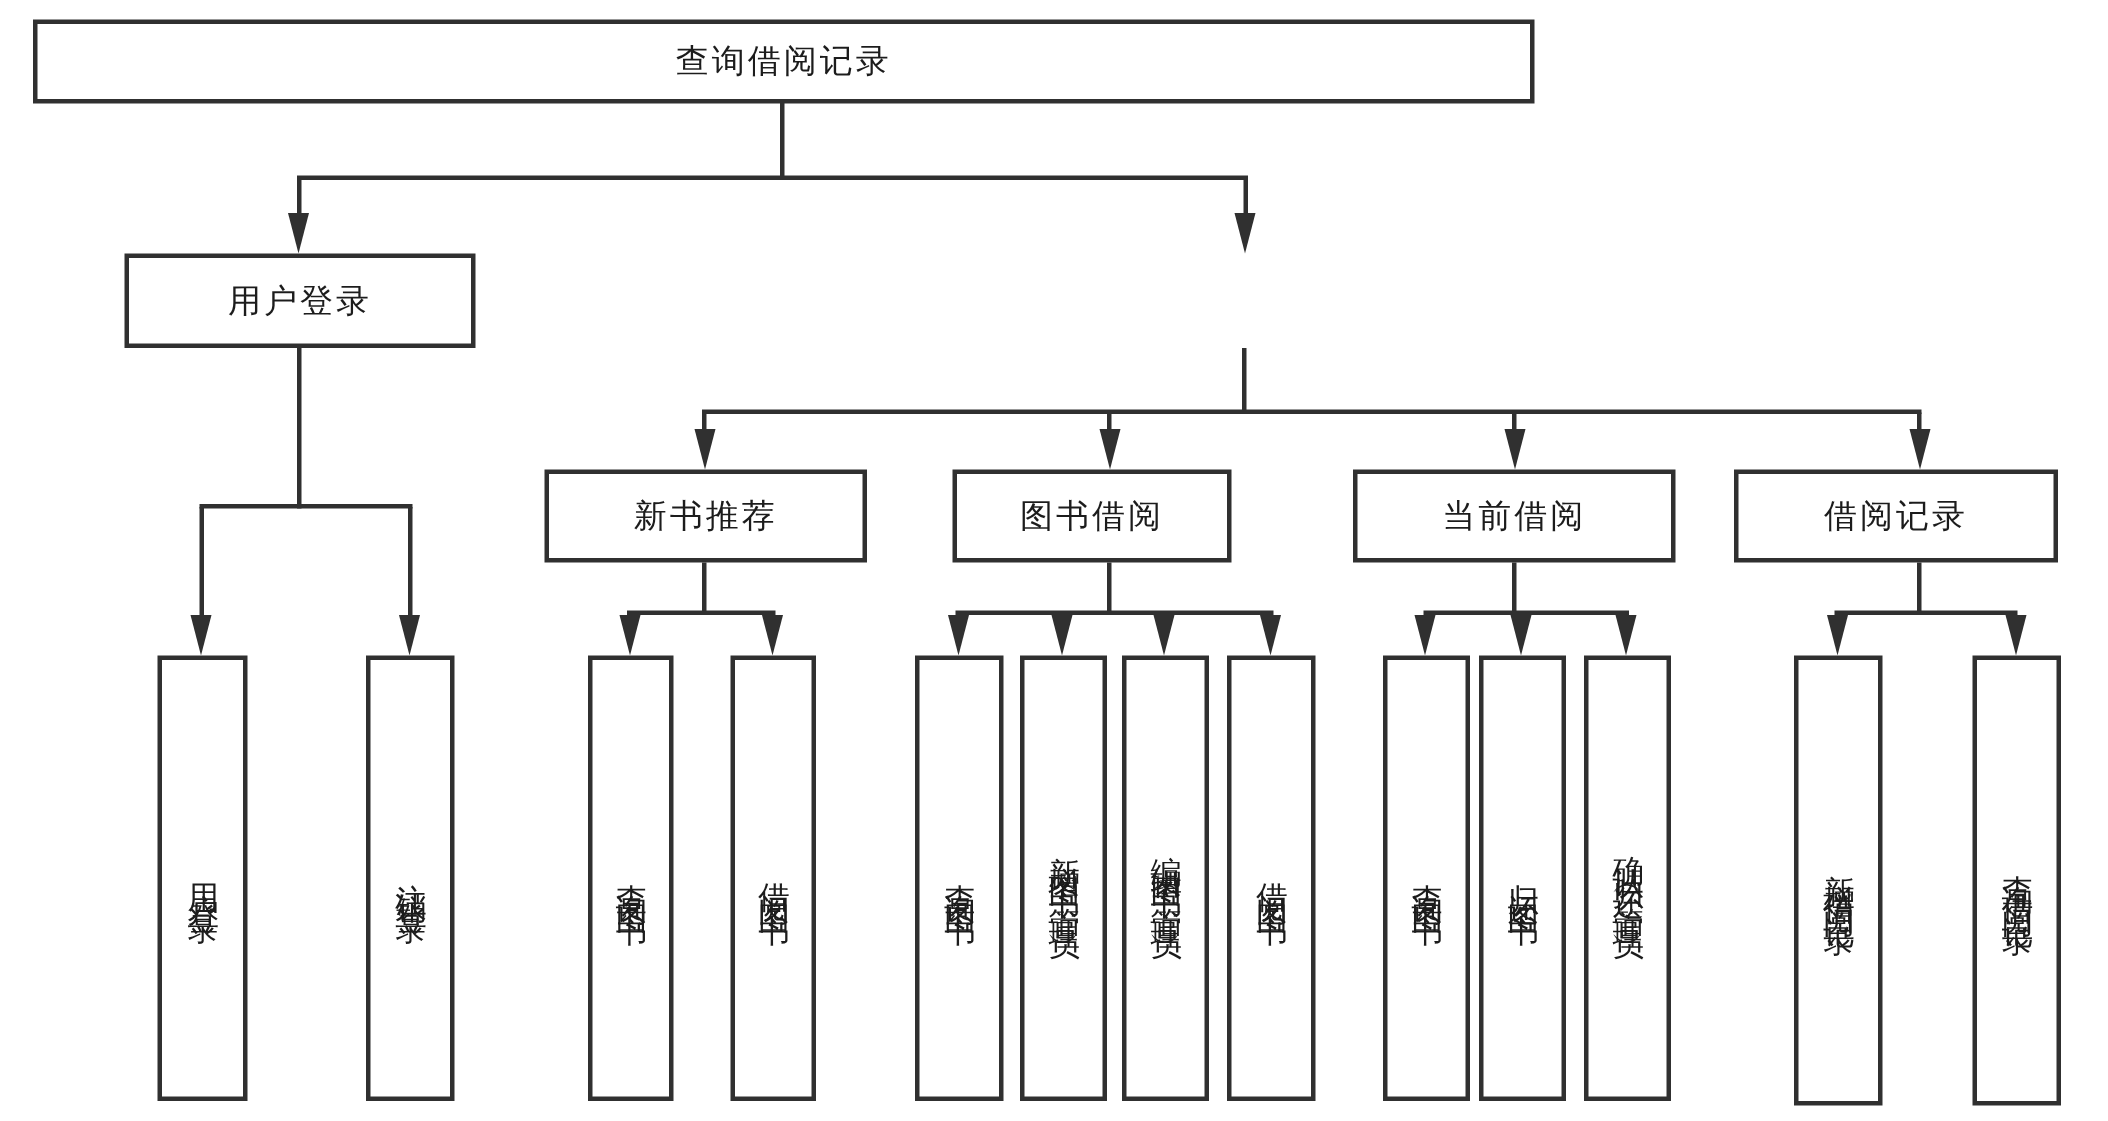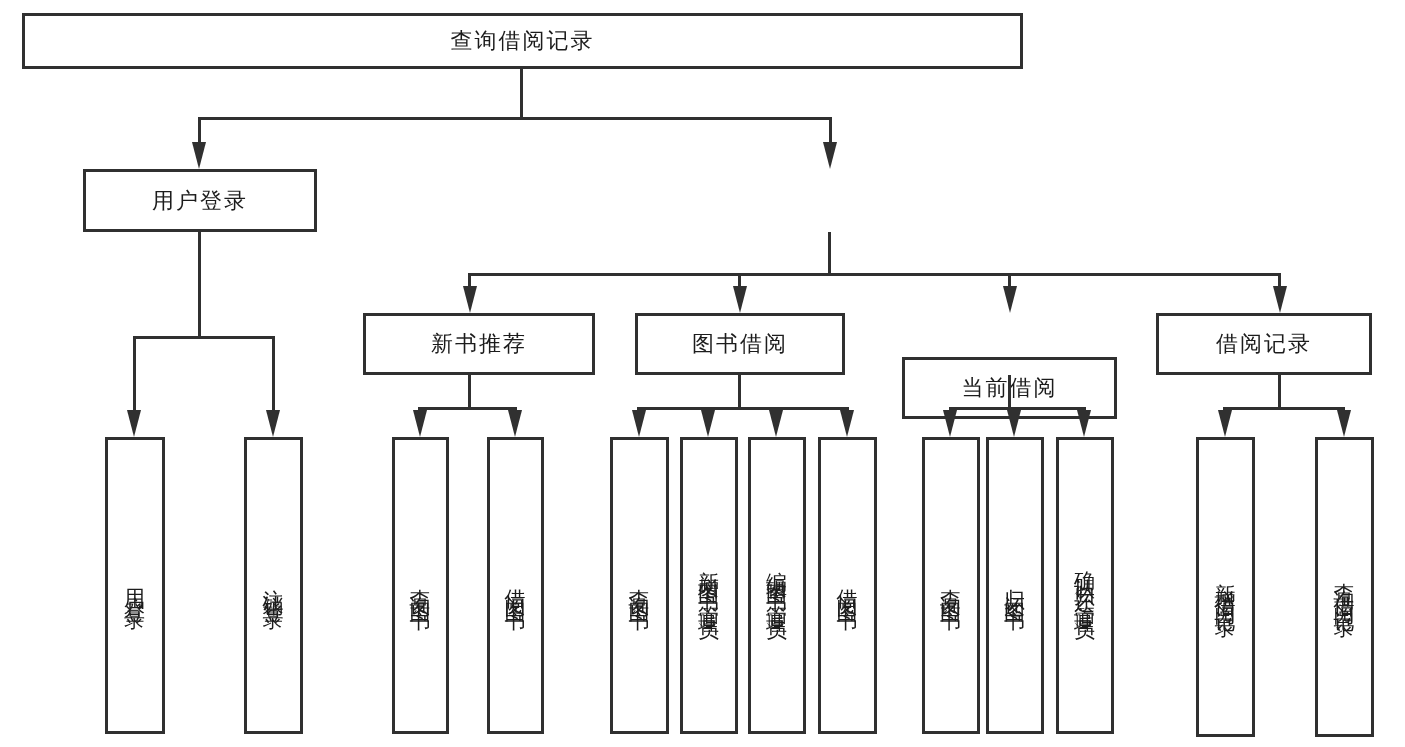--- a/index.html
+++ b/index.html
@@ -59,23 +59,23 @@
   <i class="ln" style="left:468px; top:273px; width:813px; height:3px;"></i>
   <i class="ln" style="left:468px;  top:275px; width:3px; height:15px;"></i>
   <i class="ln" style="left:738px;  top:275px; width:3px; height:15px;"></i>
   <i class="ln" style="left:1008px; top:275px; width:3px; height:15px;"></i>
   <i class="ln" style="left:1278px; top:275px; width:3px; height:15px;"></i>
   <i class="ar" style="left:463px;  top:286px;"></i>
   <i class="ar" style="left:733px;  top:286px;"></i>
   <i class="ar" style="left:1003px; top:286px;"></i>
   <i class="ar" style="left:1273px; top:286px;"></i>
 
-  <div class="box hbox" style="left:363px;  top:313px; width:232px; height:62px;">新书推荐</div>
-  <div class="box hbox" style="left:635px;  top:313px; width:210px; height:62px;">图书借阅</div>
-  <div class="box hbox" style="left:902px;  top:313px; width:215px; height:62px;margin-top:44px;">当前借阅</div>
+  <div class="box hbox" style="left:363px;  top:313px; width:215px; height:62px;">新书推荐</div>
+  <div class="box hbox" style="left:635px;  top:313px; width:186px; height:62px;">图书借阅</div>
+  <div class="box hbox" style="left:902px;  top:313px; width:215px; height:62px;">当前借阅</div>
   <div class="box hbox" style="left:1156px; top:313px; width:216px; height:62px;">借阅记录</div>
 
   <i class="ln" style="left:468px;  top:375px; width:3px; height:35px;"></i>
   <i class="ln" style="left:738px;  top:375px; width:3px; height:35px;"></i>
   <i class="ln" style="left:1008px; top:375px; width:3px; height:35px;"></i>
   <i class="ln" style="left:1278px; top:375px; width:3px; height:35px;"></i>
 
   <i class="ln" style="left:418px;  top:407px; width:99px;  height:3px;"></i>
   <i class="ln" style="left:637px;  top:407px; width:212px; height:3px;"></i>
   <i class="ln" style="left:949px;  top:407px; width:137px; height:3px;"></i>

